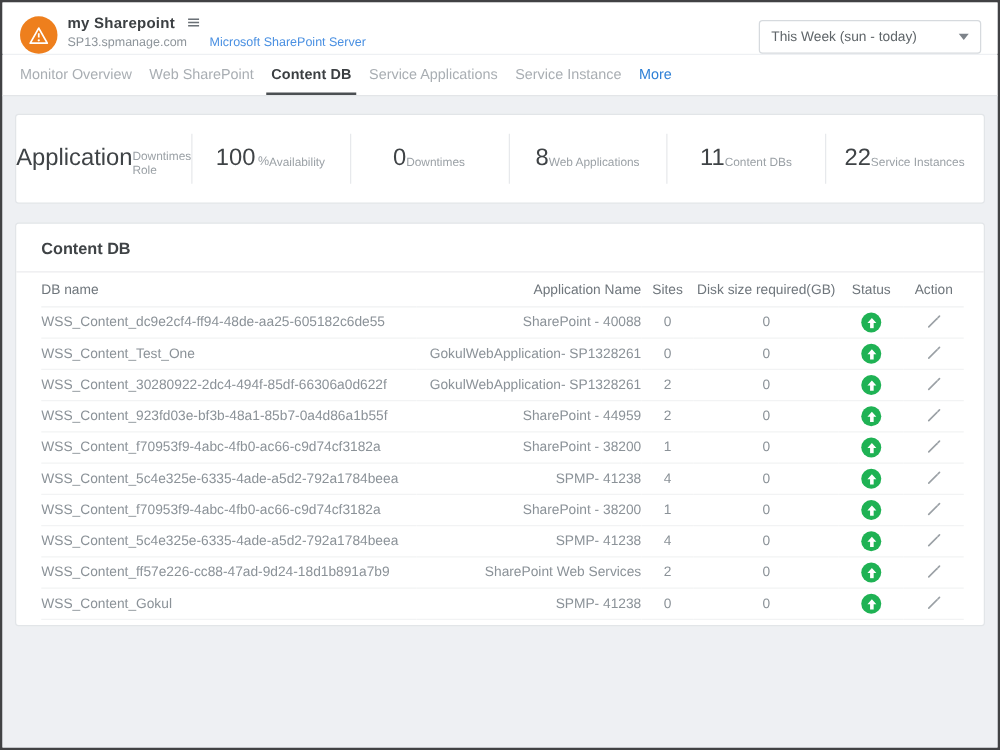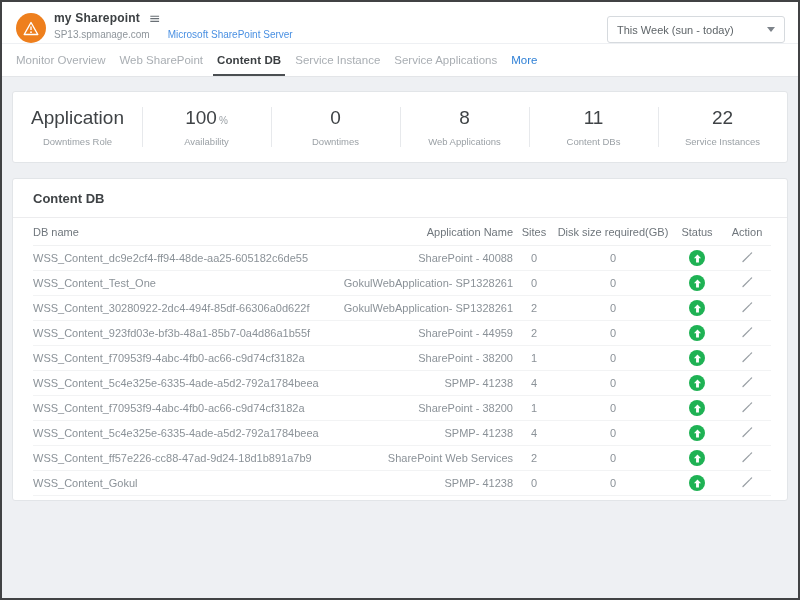--- a/index.html
+++ b/index.html
@@ -21,21 +21,21 @@
   .period .caret { margin-left:auto; width:0; height:0; border-left:4px solid transparent; border-right:4px solid transparent; border-top:5px solid #7d838a; }
   
   .tabbar { background:#fff; display:flex; margin-top:1px; }
   .tab { padding:10px 4px 8px; margin:0 3px; font-size:11.5px; color:#a9aeb3; cursor:pointer; border-bottom:2px solid transparent; white-space:nowrap; }
   .tab:first-child { margin-left:10px; }
   .tab.active { color:#3b3f42; border-bottom-color:#4b4f52; font-weight:bold; letter-spacing:.1px; }
   .tab.more { color:#2f80d6; }
   
   .content { flex:1; padding:14px 10px 0; background:#eef0f3; border-top:1px solid #e3e5e8; }
   .stats-card { background:#fff; border:1px solid #e2e5e8; border-radius:3px; height:72px; display:flex; margin-bottom:15px; }
-  .stat { flex:1; display:flex; flex-direction:column; align-items:center; justify-content:center; position:relative; }
+  .stat { flex:1; display:flex; flex-direction:row; align-items:center; justify-content:center; position:relative; }
   .stat + .stat::before { content:""; position:absolute; left:0; top:15px; bottom:15px; width:1px; background:#e7e9ec; }
   .stat-value { font-size:19px; color:#3f4346; }
   .stat-suffix { font-size:10px; color:#9ba1a6; margin-left:2px; }
   .stat-label { font-size:9.5px; color:#9ba1a6; margin-top:7px; }
   
   .table-card { background:#fff; border:1px solid #e2e5e8; border-radius:3px; }
   .table-title { font-size:13px; font-weight:bold; color:#3f4346; padding:12px 20px 11px; border-bottom:1px solid #ececee; }
   table { width:100%; border-collapse:collapse; table-layout:fixed; }
   .tbl-wrap { padding:0 20px 4px; }
   th { font-size:11px; font-weight:normal; color:#6f767c; text-align:left; padding:8px 0 7px; border-bottom:1px solid #f0f1f2; white-space:nowrap; overflow:hidden; }
@@ -76,22 +76,22 @@
     <div class="period">
       <span>This Week (sun - today)</span>
       <span class="caret"></span>
     </div>
   </div>
 
   <div class="tabbar">
       <div class="tab">Monitor Overview</div>
       <div class="tab">Web SharePoint</div>
       <div class="tab active">Content DB</div>
+      <div class="tab">Service Applications</div>
       <div class="tab">Service Instance</div>
-      <div class="tab">Service Applications</div>
       <div class="tab more">More</div>
     </div>
 
   <div class="content">
     <div class="stats-card">
         <div class="stat">
           <div><span class="stat-value">Application</span></div>
           <div class="stat-label">Downtimes Role</div>
         </div>
         <div class="stat">

